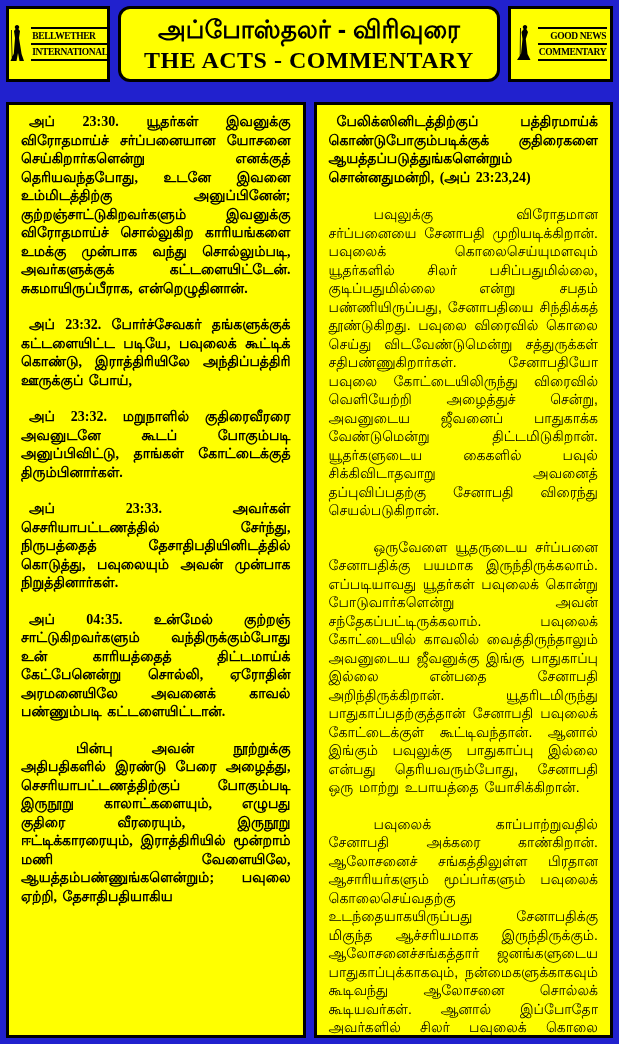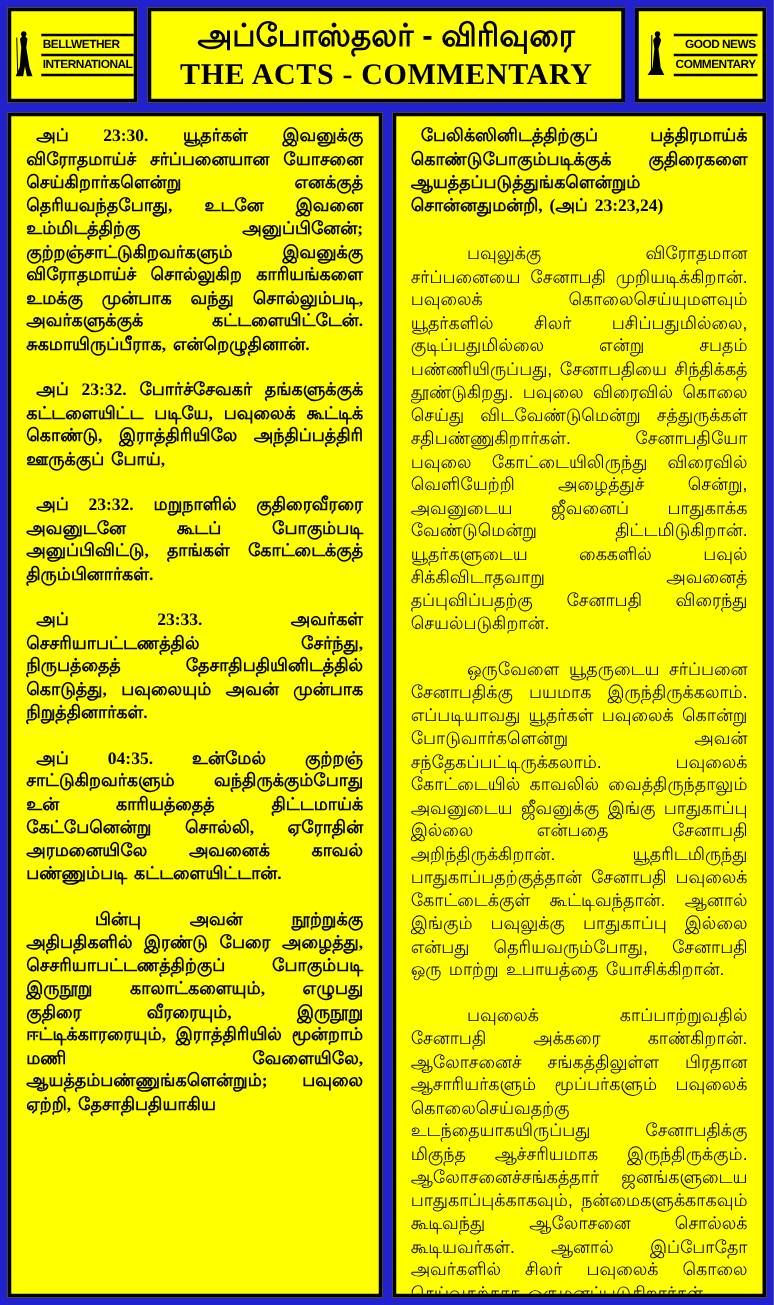--- a/index.html
+++ b/index.html
@@ -9,29 +9,29 @@
     padding:6px;display:flex;flex-direction:column;gap:8px;
     font-family:"Liberation Sans",sans-serif;color:#000;
     margin:0 auto;overflow:hidden;
   }
   .box{background:#FFFF00;border:3px solid #000;box-sizing:border-box;}
   
   .header{display:flex;gap:8px;height:76px;flex:0 0 76px;}
   .logo-box{width:104px;flex:0 0 104px;display:flex;align-items:center;justify-content:center;gap:4px;padding:2px;}
   .logo-box.right{width:105px;flex:0 0 105px;text-align:right;}
   .logo-figure{width:20px;height:52px;flex:0 0 20px;}
-  .logo-text{display:flex;flex-direction:column;border-top:2px solid #000;border-bottom:2px solid #000;}
+  .logo-text{display:flex;flex-direction:column;border-top:2px solid #000;border-bottom:2px solid #000;font-family:Liberation Serif, serif;}
   .logo-line{font-weight:bold;font-size:9.5px;line-height:14px;letter-spacing:-0.4px;white-space:nowrap;padding:0 1px;}
   .logo-line.first{border-bottom:2px solid #000;}
-  .title-box{flex:1;display:flex;flex-direction:column;align-items:center;justify-content:center;gap:2px;}
+  .title-box{flex:1;display:flex;flex-direction:column;align-items:center;justify-content:center;gap:2px;border-radius:12px;}
   .title-tamil{font-size:25px;font-weight:bold;line-height:30px;}
   .title-english{font-family:"Liberation Serif",serif;font-size:24px;font-weight:bold;letter-spacing:0.5px;line-height:28px;}
   
   .body{flex:1;display:flex;gap:8px;min-height:0;}
-  .column{flex:1;overflow:hidden;padding:8px 12px 4px 12px;}
+  .column{flex:1;overflow:hidden;padding:8px 12px 4px 12px;margin-top:12px;}
   .column p{margin:0 0 18px 0;font-size:14px;line-height:18.5px;text-align:justify;word-spacing:2px;}
   .para-verse{font-weight:bold;text-indent:8px;font-family:"Liberation Serif","Liberation Sans",serif;}
   .para-heading{font-weight:bold;text-indent:0;font-family:"Liberation Serif","Liberation Sans",serif;}
   .para-verse-indent{font-weight:bold;text-indent:55px;font-family:"Liberation Serif","Liberation Sans",serif;}
   .para-commentary{font-weight:normal;text-indent:45px;font-size:14.5px;line-height:19px;}
 </style>
 </head>
 <body>
 
 <div class="page">

